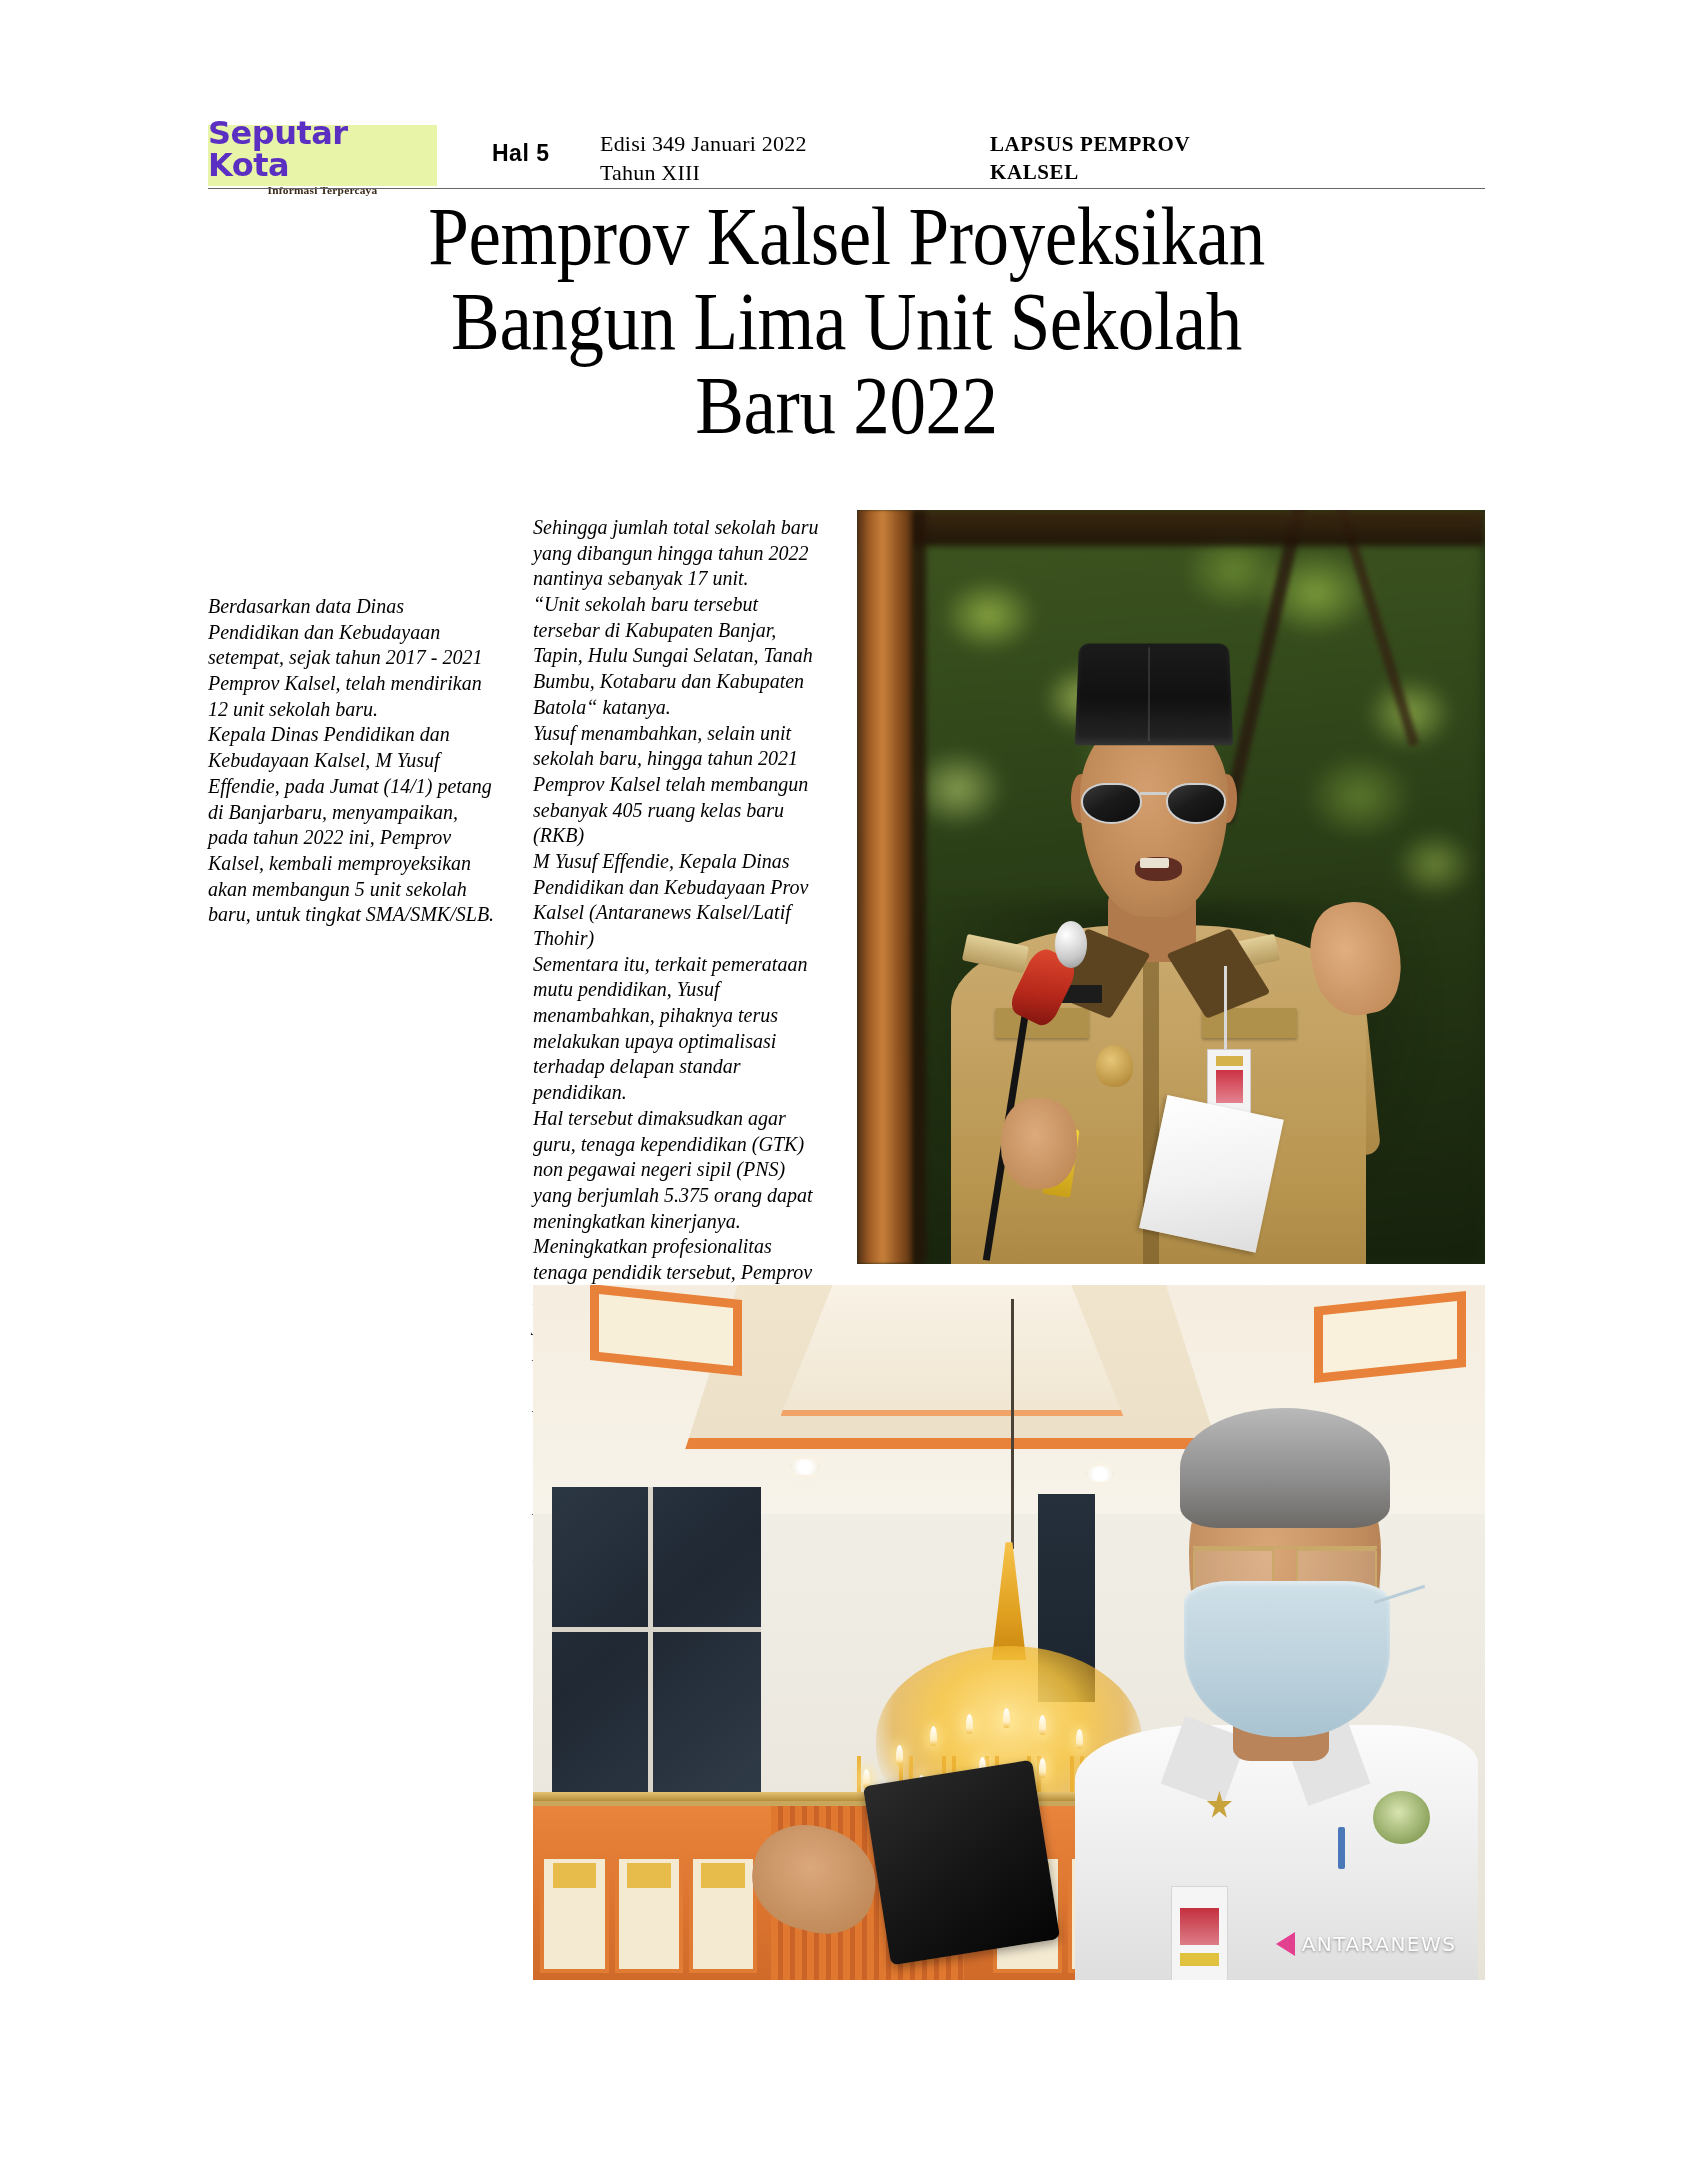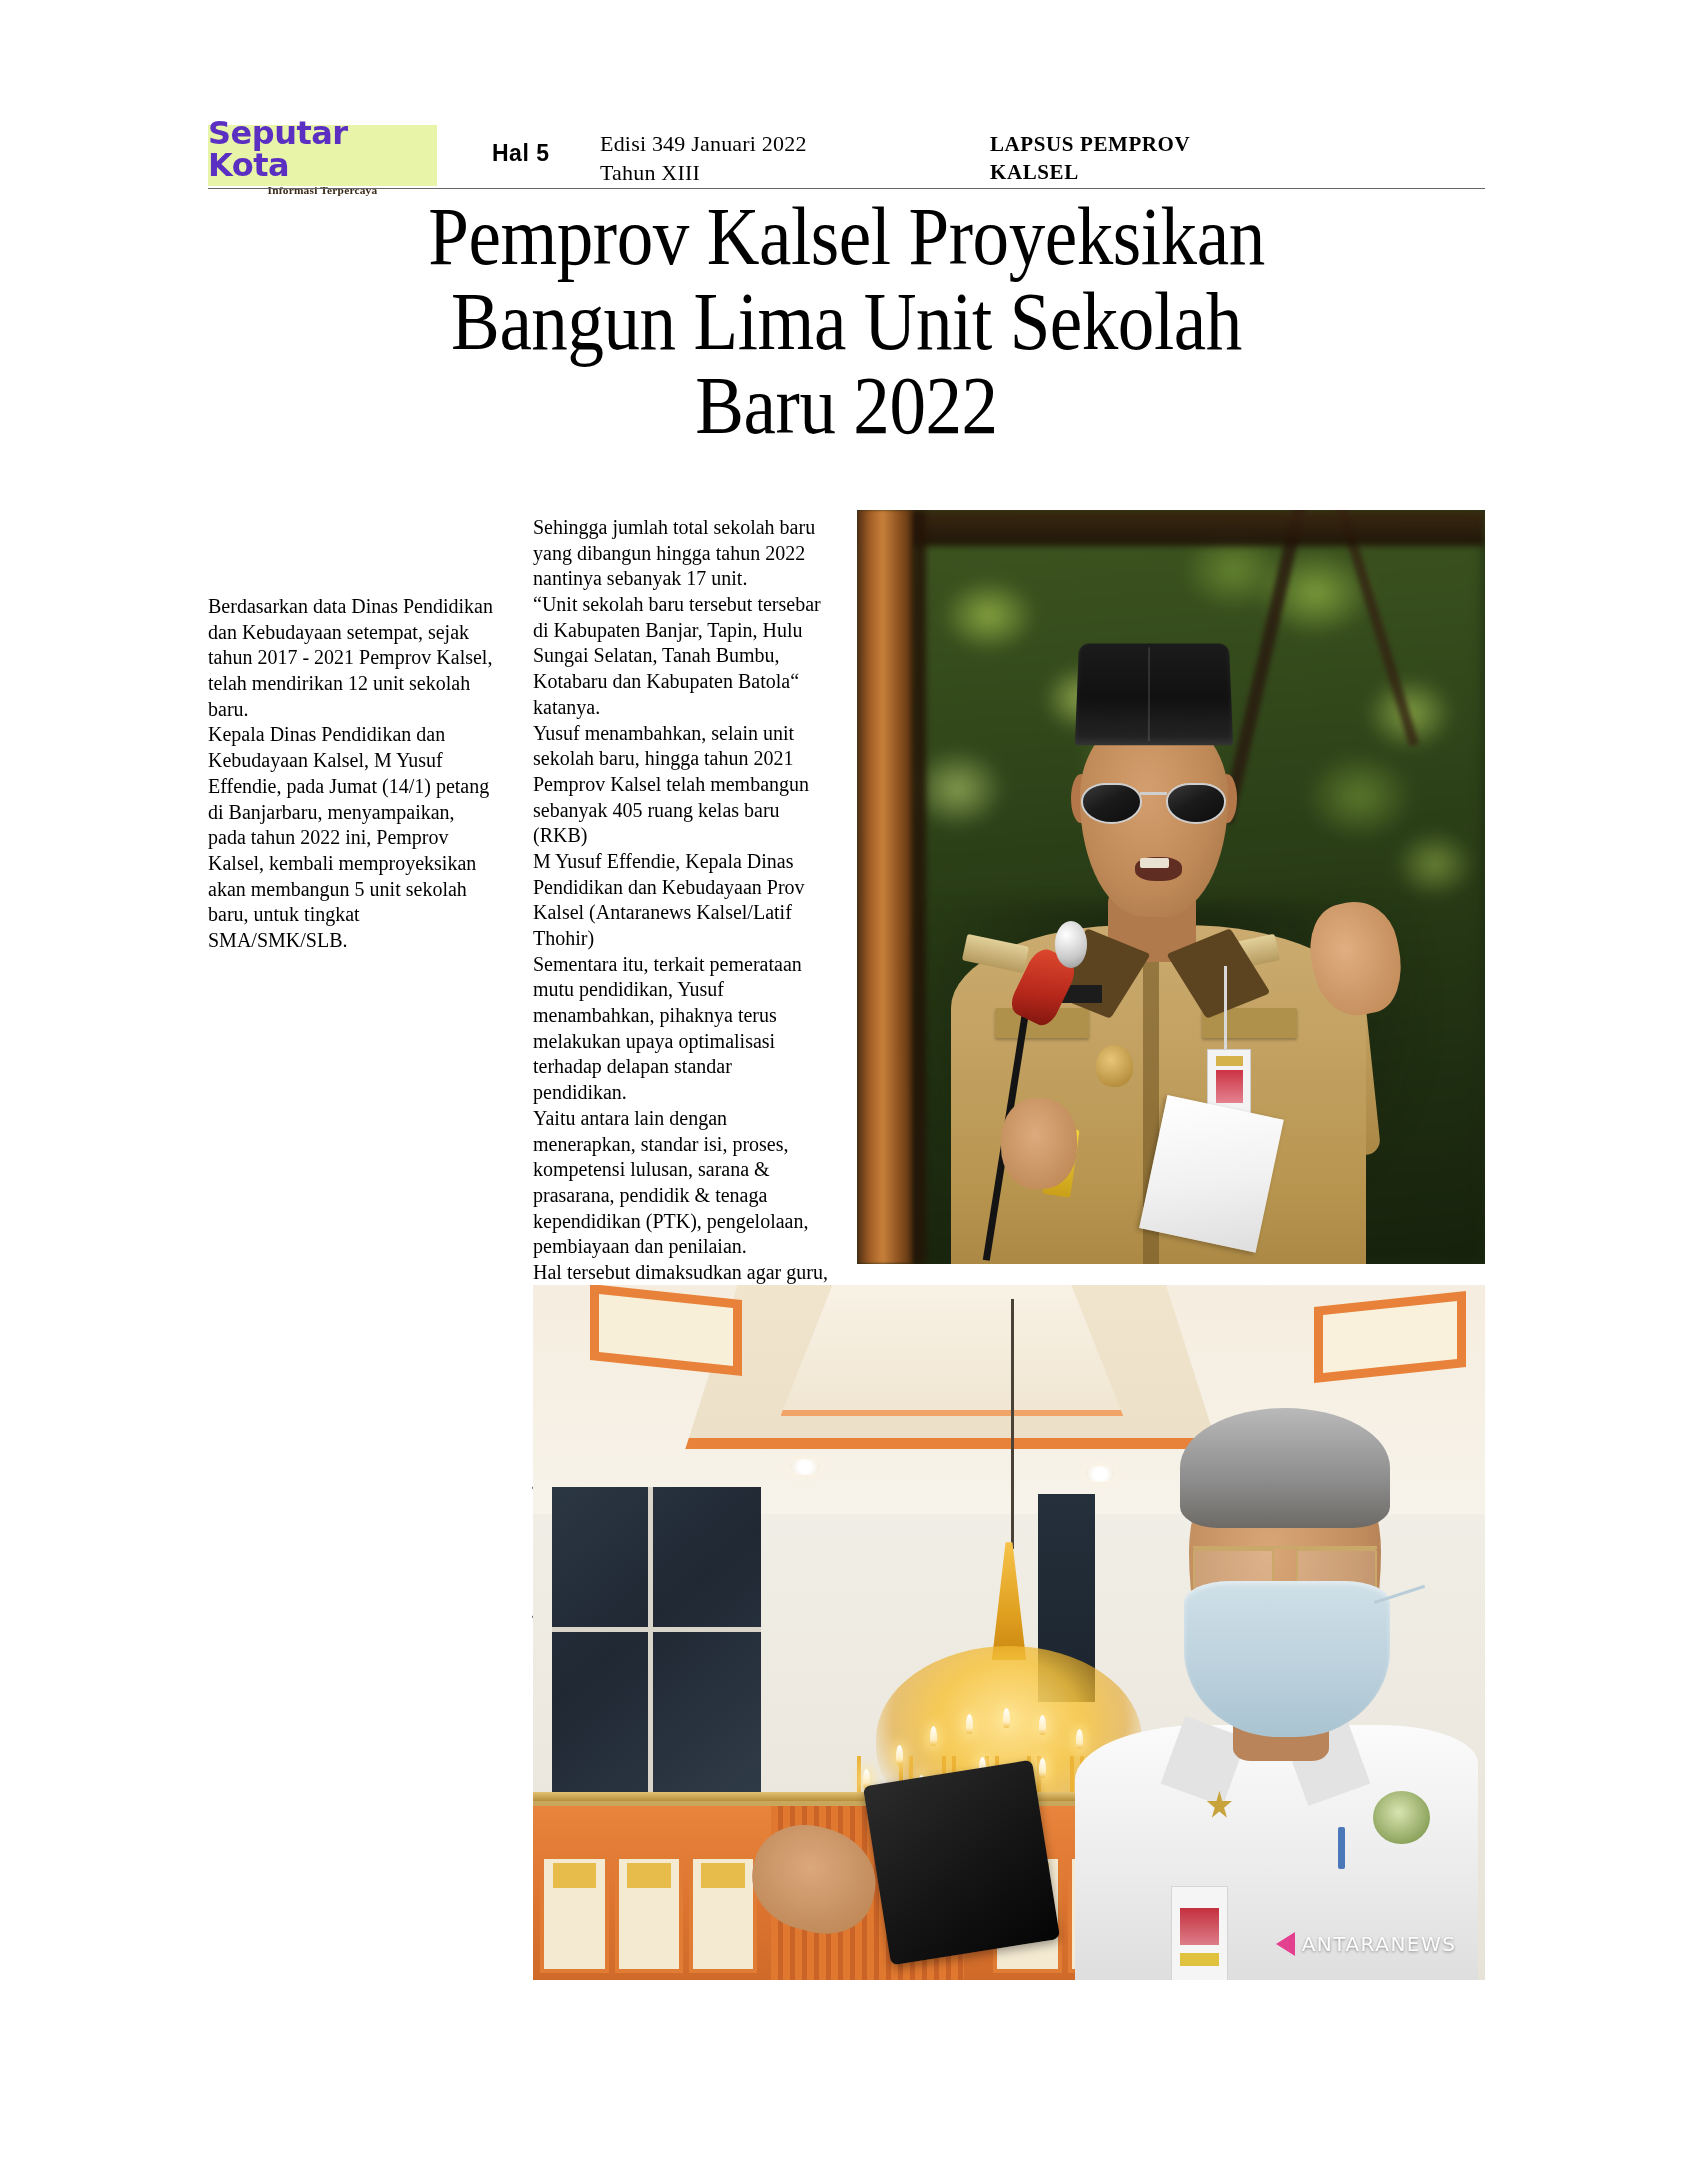--- a/index.html
+++ b/index.html
@@ -115,20 +115,21 @@
 
   
   .col {
     position: absolute;
     font-size: 20px;
     line-height: 1.285;
     text-align: left;
   }
   .col p {
     margin: 0;
+    font-style: italic;
   }
   .col-left {
     left: 208px;
     top: 594px;
     width: 289px;
   }
   .col-mid {
     left: 533px;
     top: 515px;
     width: 295px;
@@ -903,21 +904,20 @@
     <p>Berdasarkan data Dinas Pendidikan dan Kebudayaan setempat, sejak tahun 2017 - 2021 Pemprov Kalsel, telah mendirikan  12 unit sekolah baru.</p>
     <p>Kepala Dinas Pendidikan dan Kebudayaan Kalsel, M Yusuf Effendie, pada  Jumat (14/1) petang di Banjarbaru, menyampaikan, pada tahun 2022 ini, Pemprov Kalsel, kembali memproyeksikan akan membangun 5 unit sekolah baru, untuk tingkat SMA/SMK/SLB.</p>
   </div>
 
   <div class="col col-mid">
     <p>Sehingga jumlah total sekolah baru yang dibangun hingga tahun 2022 nantinya sebanyak 17 unit.</p>
     <p>“Unit sekolah baru tersebut tersebar di Kabupaten Banjar, Tapin, Hulu Sungai Selatan, Tanah Bumbu, Kotabaru dan Kabupaten Batola“ katanya.</p>
     <p>Yusuf menambahkan, selain unit sekolah baru, hingga tahun 2021 Pemprov Kalsel telah membangun sebanyak 405 ruang kelas baru (RKB)</p>
     <p>M Yusuf Effendie, Kepala Dinas Pendidikan dan Kebudayaan Prov Kalsel (Antaranews Kalsel/Latif Thohir)</p>
     <p>Sementara itu, terkait pemerataan mutu pendidikan, Yusuf menambahkan, pihaknya terus melakukan upaya optimalisasi terhadap delapan standar pendidikan.</p>
-    <p>Yaitu antara lain dengan menerapkan, standar isi, proses, kompetensi lulusan, sarana &amp; prasarana, pendidik &amp; tenaga kependidikan (PTK), pengelolaan, pembiayaan dan penilaian.</p>
     <p>Hal tersebut dimaksudkan agar guru, tenaga kependidikan (GTK) non pegawai negeri sipil (PNS) yang berjumlah 5.375 orang dapat meningkatkan kinerjanya.</p>
     <p>Meningkatkan profesionalitas tenaga pendidik tersebut, Pemprov Kalsel mengupayakan menambah jumlah guru untuk mengikuti program profesi guru (PPG) yang dibiayai melalui anggaran pendapatan balanja daerah (APBD).</p>
     <p>Yusuf menyampaikan,  pihaknya juga menambahkan program BOS dari pemerintah pusat dengan program BOSDA melalui APBD Provinsi Kalsel.</p>
   </div>
 
   <div class="photo1">
     <div class="p1-foliage"></div>
     <div class="p1-branch"></div>
     <div class="p1-branch2"></div>
     <div class="p1-beam"></div>

